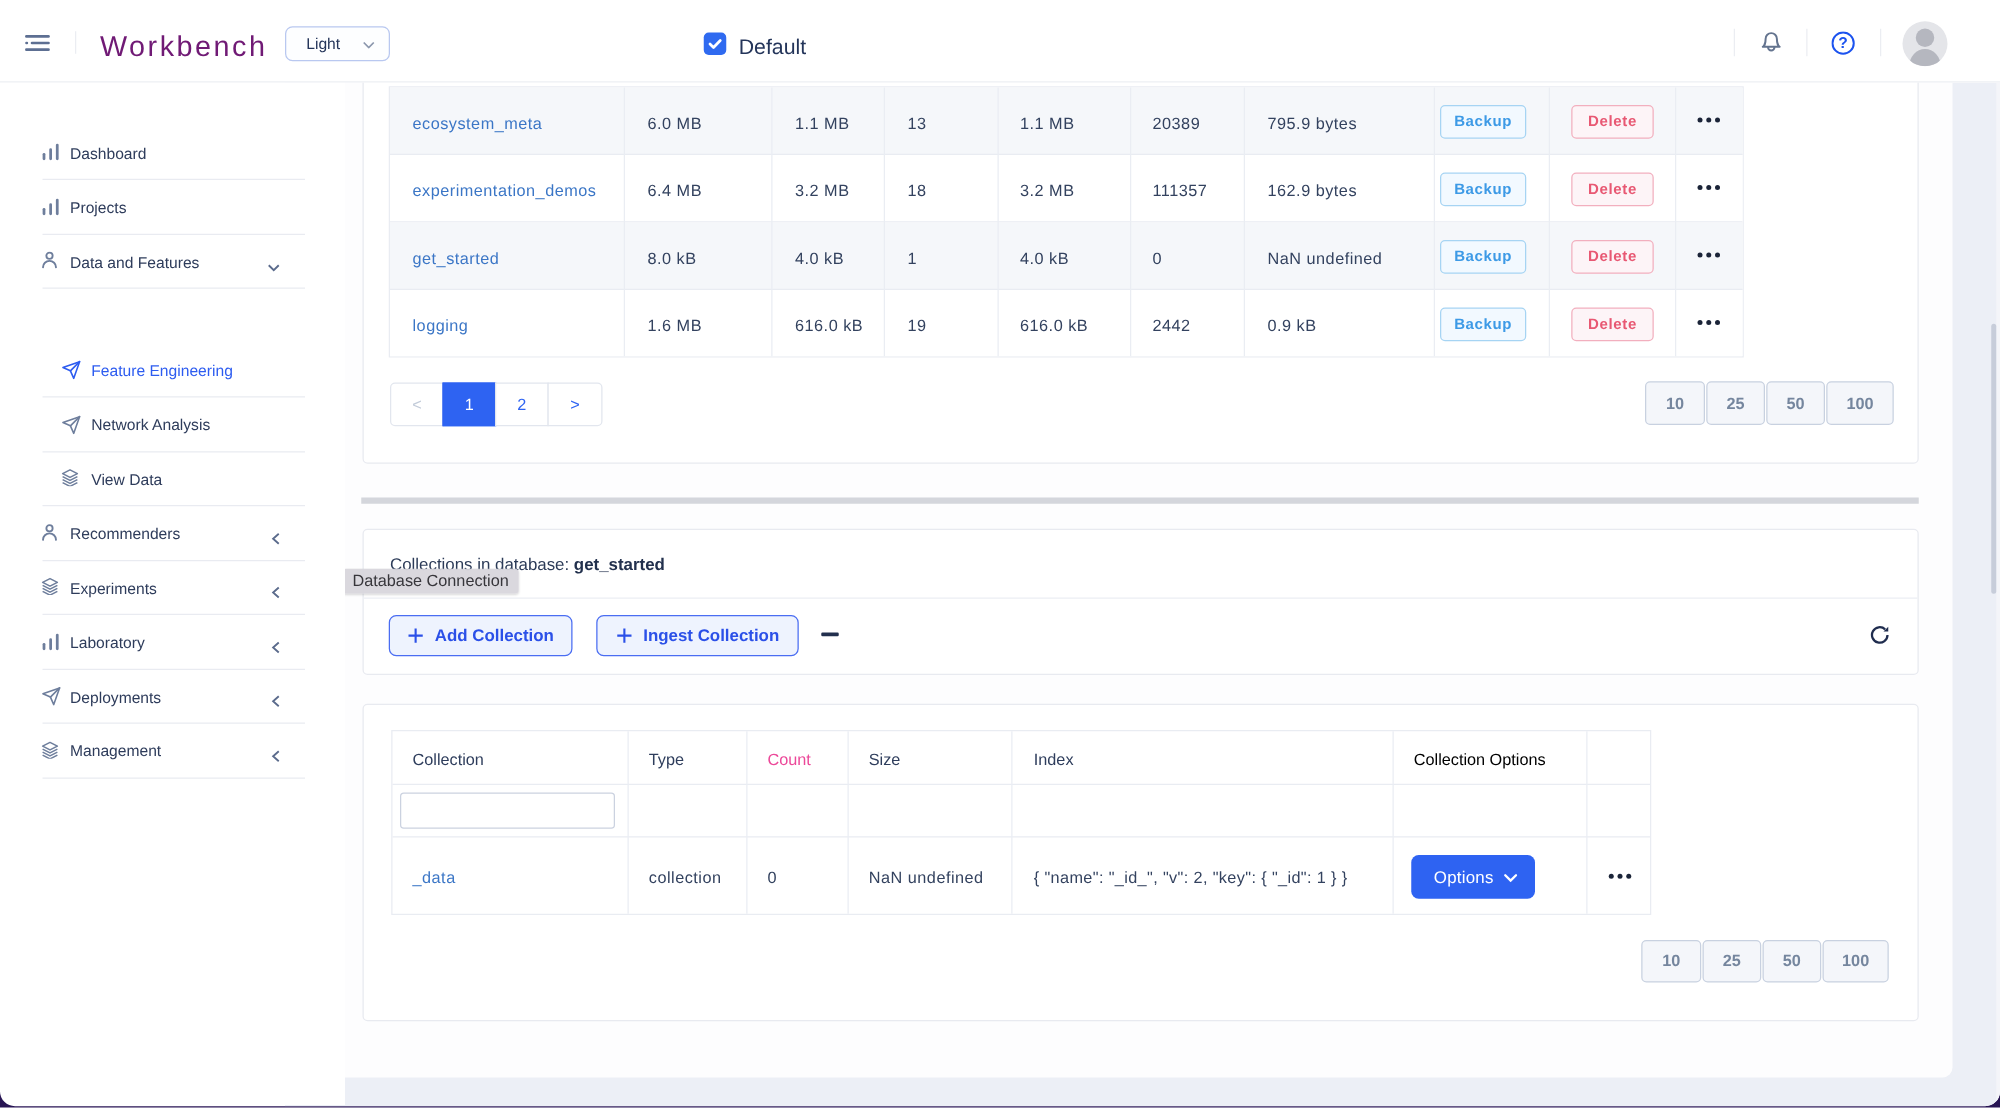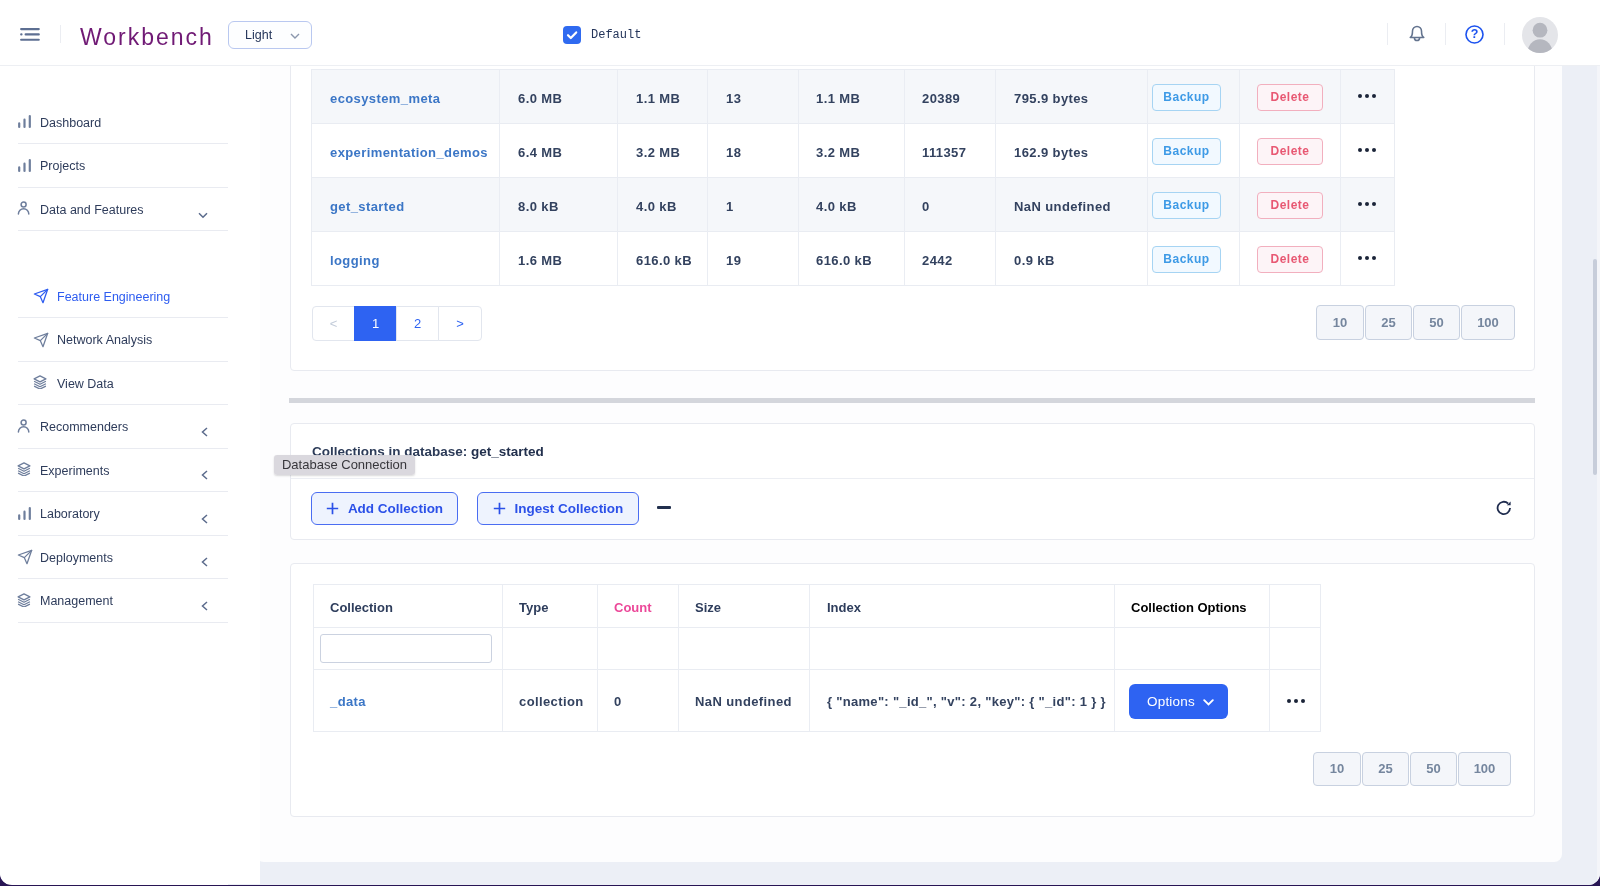--- a/index.html
+++ b/index.html
@@ -13,39 +13,39 @@
 #thumb { position:absolute; left:1593px; top:259px; width:3.5px; height:216px; background:#c7cdda; border-radius:2px; }
 
 
 #header { position:absolute; left:0; top:0; width:1600px; height:66px; background:#fff;
   border-bottom:1px solid #edeff3; z-index:40; }
 .vdiv { position:absolute; width:1px; background:#ebedf2; }
 #wordmark { position:absolute; left:80px; top:25.5px; font-size:23px; line-height:23px; color:#701a75; letter-spacing:2px; }
 .hsel { position:absolute; top:21px; height:28px; border:1px solid #b9c8f0; border-radius:6px;
   background:#fdfeff; color:#24355a; font-size:12.5px; line-height:26px; }
 .hsel .chev { position:absolute; right:11px; top:11px; }
-#defaultlbl { position:absolute; left:591px; top:28px; font-size:12px; color:#24355a;font-family:Liberation Mono, monospace; }
+#defaultlbl { position:absolute; left:591px; top:28px; font-size:17px; color:#24355a; }
 #cbx { position:absolute; left:563px; top:26px; width:18px; height:18px; background:#2f6af0; border-radius:4px; }
 #bellwrap { position:absolute; left:1408px; top:24px; }
 #helpwrap { position:absolute; left:1465px; top:25px; }
 #avatar { position:absolute; left:1522px; top:17px; width:36px; height:36px; border-radius:50%;
   background:#e4e5e9; overflow:hidden; }
 
 
-#sidebar { position:absolute; left:0; top:66px; width:260px; height:818px; background:#fff; z-index:30; }
+#sidebar { position:absolute; left:16px; top:66px; width:260px; height:818px; background:#fff; z-index:30; }
 .mitem { position:absolute; left:0; width:228px; height:44px; }
 .mitem .sep { position:absolute; left:18px; right:0; bottom:0; height:1px; background:#e9ebf1; }
 .mitem .ic { position:absolute; top:14px; }
 .mitem .lbl { position:absolute; top:15.5px; font-size:12.5px; color:#2e3c5b; }
 .mitem .rchev { position:absolute; right:20px; top:18px; }
 .mitem.active .lbl { color:#2d5cf0; }
 
 
 .card { position:absolute; background:#fff; border:1px solid #e8eaf0; border-radius:4px; }
-.cell { position:absolute; font-size:13px; color:#33425f; white-space:nowrap; letter-spacing:0.4px;font-weight:bold; }
+.cell { position:absolute; font-size:13px; color:#33425f; white-space:nowrap; letter-spacing:0.4px; }
 .link { color:#3b76c6; }
 .tline-v { position:absolute; width:1px; background:#eaedf3; }
 .tline-h { position:absolute; height:1px; background:#e9ecf2; }
 .rowbg { position:absolute; }
 .btn-backup { position:absolute; width:69px; height:27px; border:1px solid #a6d4f3; border-radius:4px;
   background:#f2f9ff; color:#3d9ae6; font-size:12px; font-weight:bold; letter-spacing:0.5px;
   text-align:center; line-height:25px; }
 .btn-delete { position:absolute; width:66px; height:27px; border:1px solid #f2afbe; border-radius:4px;
   background:#fdf4f7; color:#e85873; font-size:12px; font-weight:bold; letter-spacing:0.5px;
   text-align:center; line-height:25px; }

